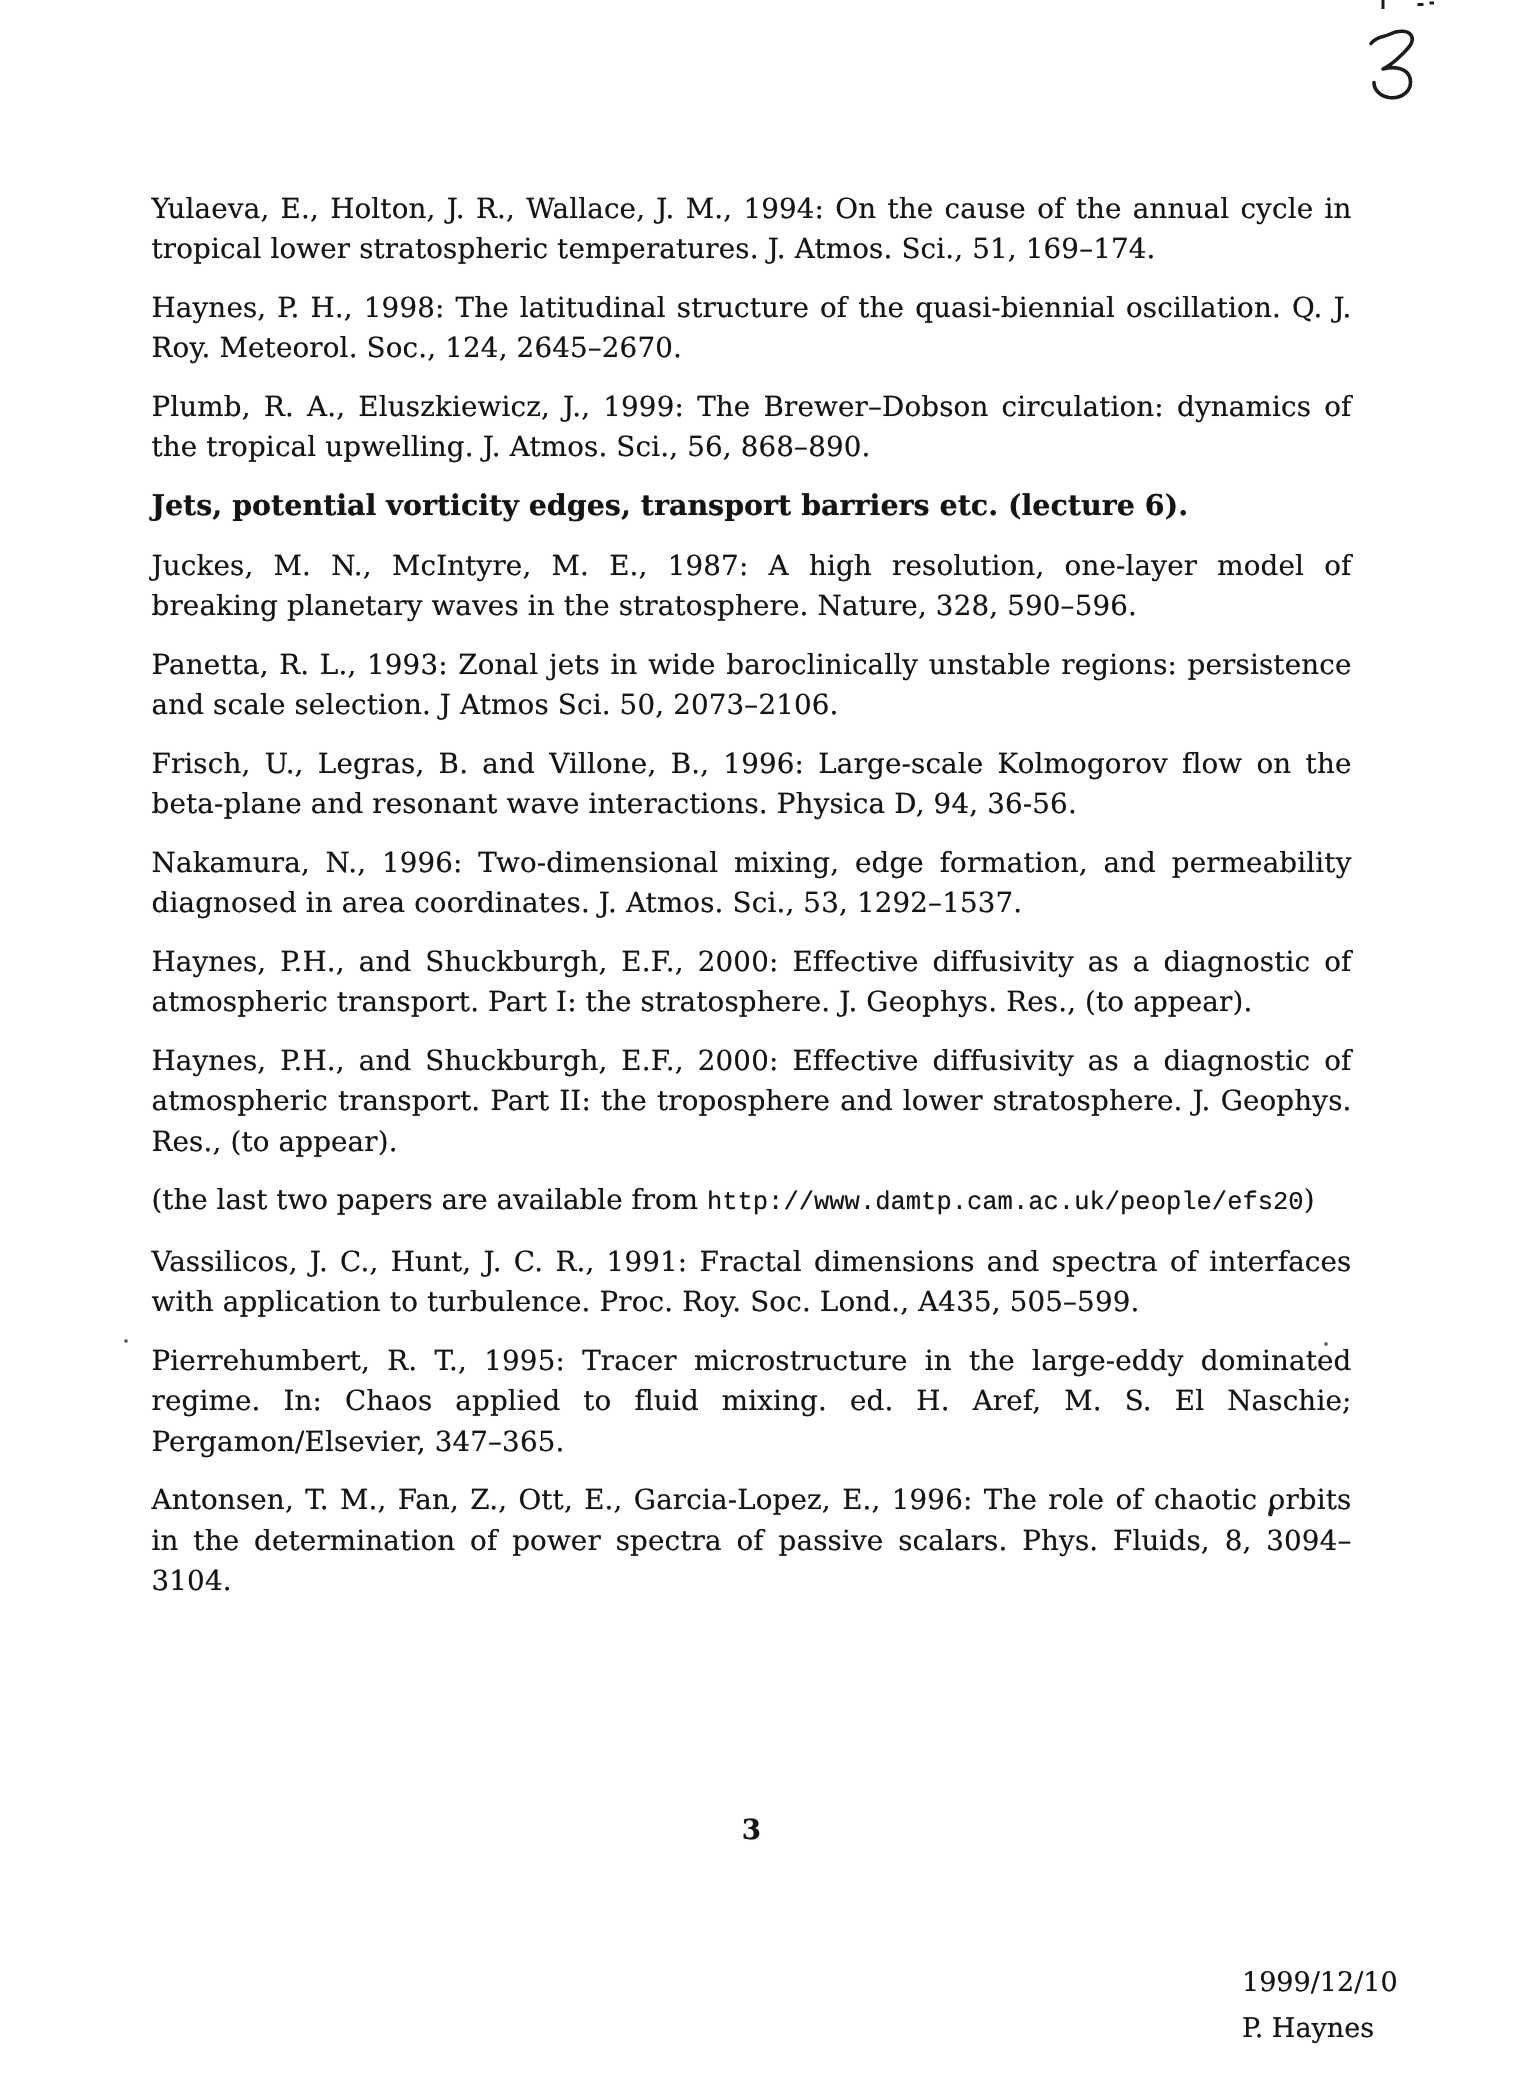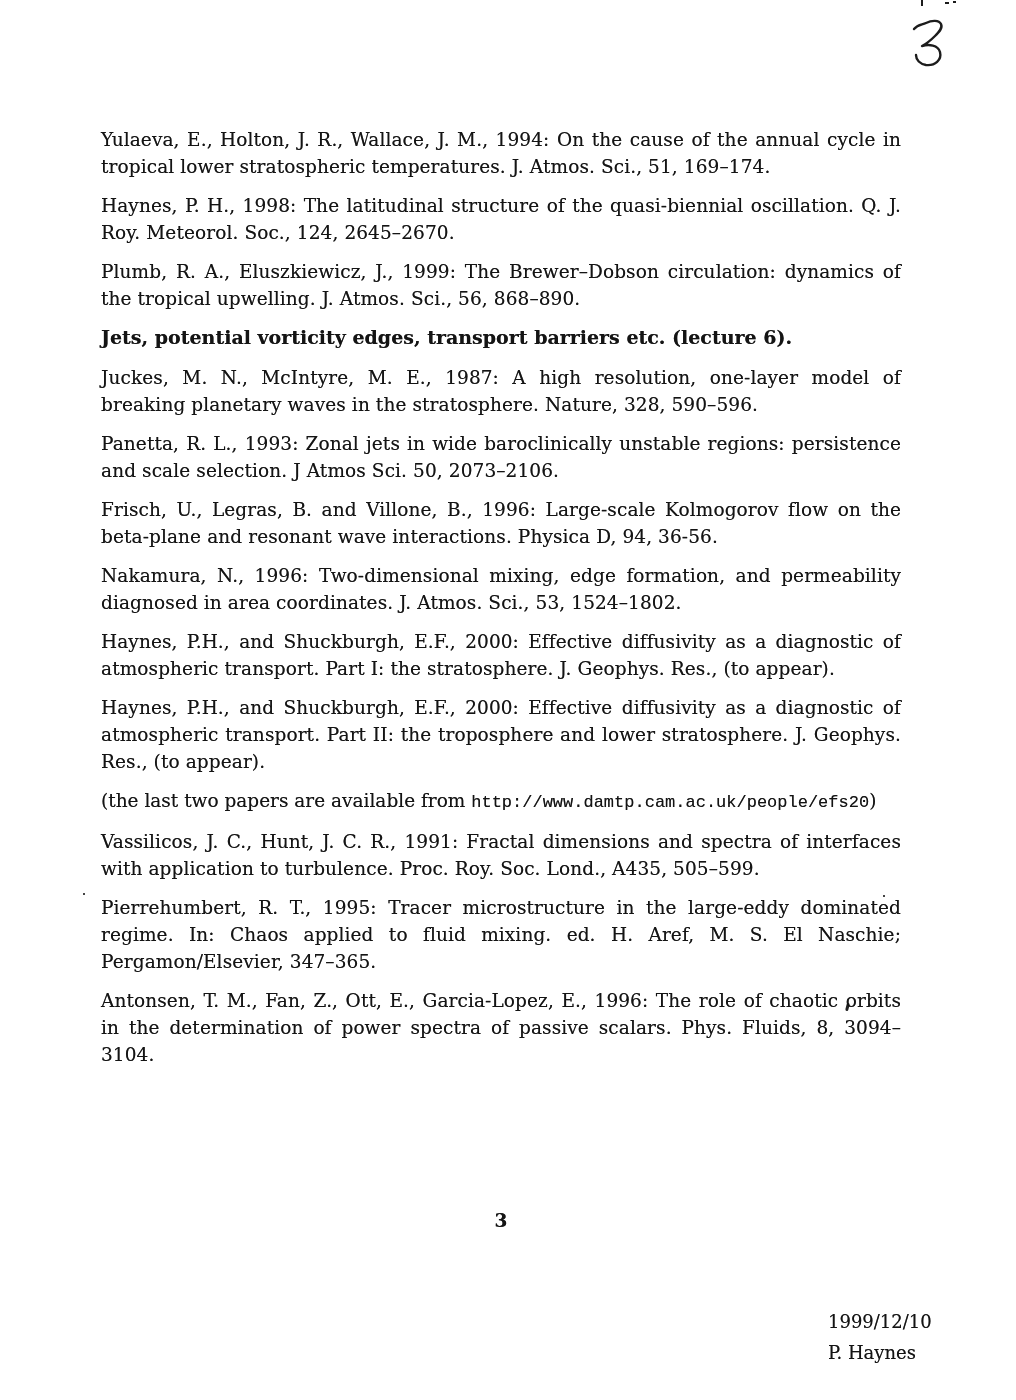--- a/index.html
+++ b/index.html
@@ -112,21 +112,21 @@
 
     <p class="ref">Yulaeva, E., Holton, J. R., Wallace, J. M., 1994: On the cause of the annual cycle in tropical lower stratospheric temperatures. J. Atmos. Sci., 51, 169–174.</p>
     <p class="ref">Haynes, P. H., 1998: The latitudinal structure of the quasi-biennial oscillation. Q. J. Roy. Meteorol. Soc., 124, 2645–2670.</p>
     <p class="ref">Plumb, R. A., Eluszkiewicz, J., 1999: The Brewer–Dobson circulation: dynamics of the tropical upwelling. J. Atmos. Sci., 56, 868–890.</p>
 
     <h2 class="section-heading">Jets, potential vorticity edges, transport barriers etc. (lecture 6).</h2>
 
     <p class="ref">Juckes, M. N., McIntyre, M. E., 1987: A high resolution, one-layer model of breaking planetary waves in the stratosphere. Nature, 328, 590–596.</p>
     <p class="ref">Panetta, R. L., 1993: Zonal jets in wide baroclinically unstable regions: persistence and scale selection. J Atmos Sci. 50, 2073–2106.</p>
     <p class="ref">Frisch, U., Legras, B. and Villone, B., 1996: Large-scale Kolmogorov flow on the beta-plane and resonant wave interactions. Physica D, 94, 36-56.</p>
-    <p class="ref">Nakamura, N., 1996: Two-dimensional mixing, edge formation, and permeability diagnosed in area coordinates. J. Atmos. Sci., 53, 1524–1802.</p>
+    <p class="ref">Nakamura, N., 1996: Two-dimensional mixing, edge formation, and permeability diagnosed in area coordinates. J. Atmos. Sci., 53, 1292–1537.</p>
     <p class="ref">Haynes, P.H., and Shuckburgh, E.F., 2000: Effective diffusivity as a diagnostic of atmospheric transport. Part I: the stratosphere. J. Geophys. Res., (to appear).</p>
     <p class="ref">Haynes, P.H., and Shuckburgh, E.F., 2000: Effective diffusivity as a diagnostic of atmospheric transport. Part II: the troposphere and lower stratosphere. J. Geophys. Res., (to appear).</p>
 
     <p class="note-line"><span>(the last two papers are available from </span><span class="mono">http://www.damtp.cam.ac.uk/people/efs20</span><span>)</span></p>
 
 
     <p class="ref">Vassilicos, J. C., Hunt, J. C. R., 1991: Fractal dimensions and spectra of interfaces with application to turbulence. Proc. Roy. Soc. Lond., A435, 505–599.</p>
     <p class="ref">Pierrehumbert, R. T., 1995: Tracer microstructure in the large-eddy dominated regime. In: Chaos applied to fluid mixing. ed. H. Aref, M. S. El Naschie; Pergamon/Elsevier, 347–365.</p>
     <p class="ref">Antonsen, T. M., Fan, Z., Ott, E., Garcia-Lopez, E., 1996: The role of chaotic orbits in the determination of power spectra of passive scalars. Phys. Fluids, 8, 3094–3104.</p>
 

